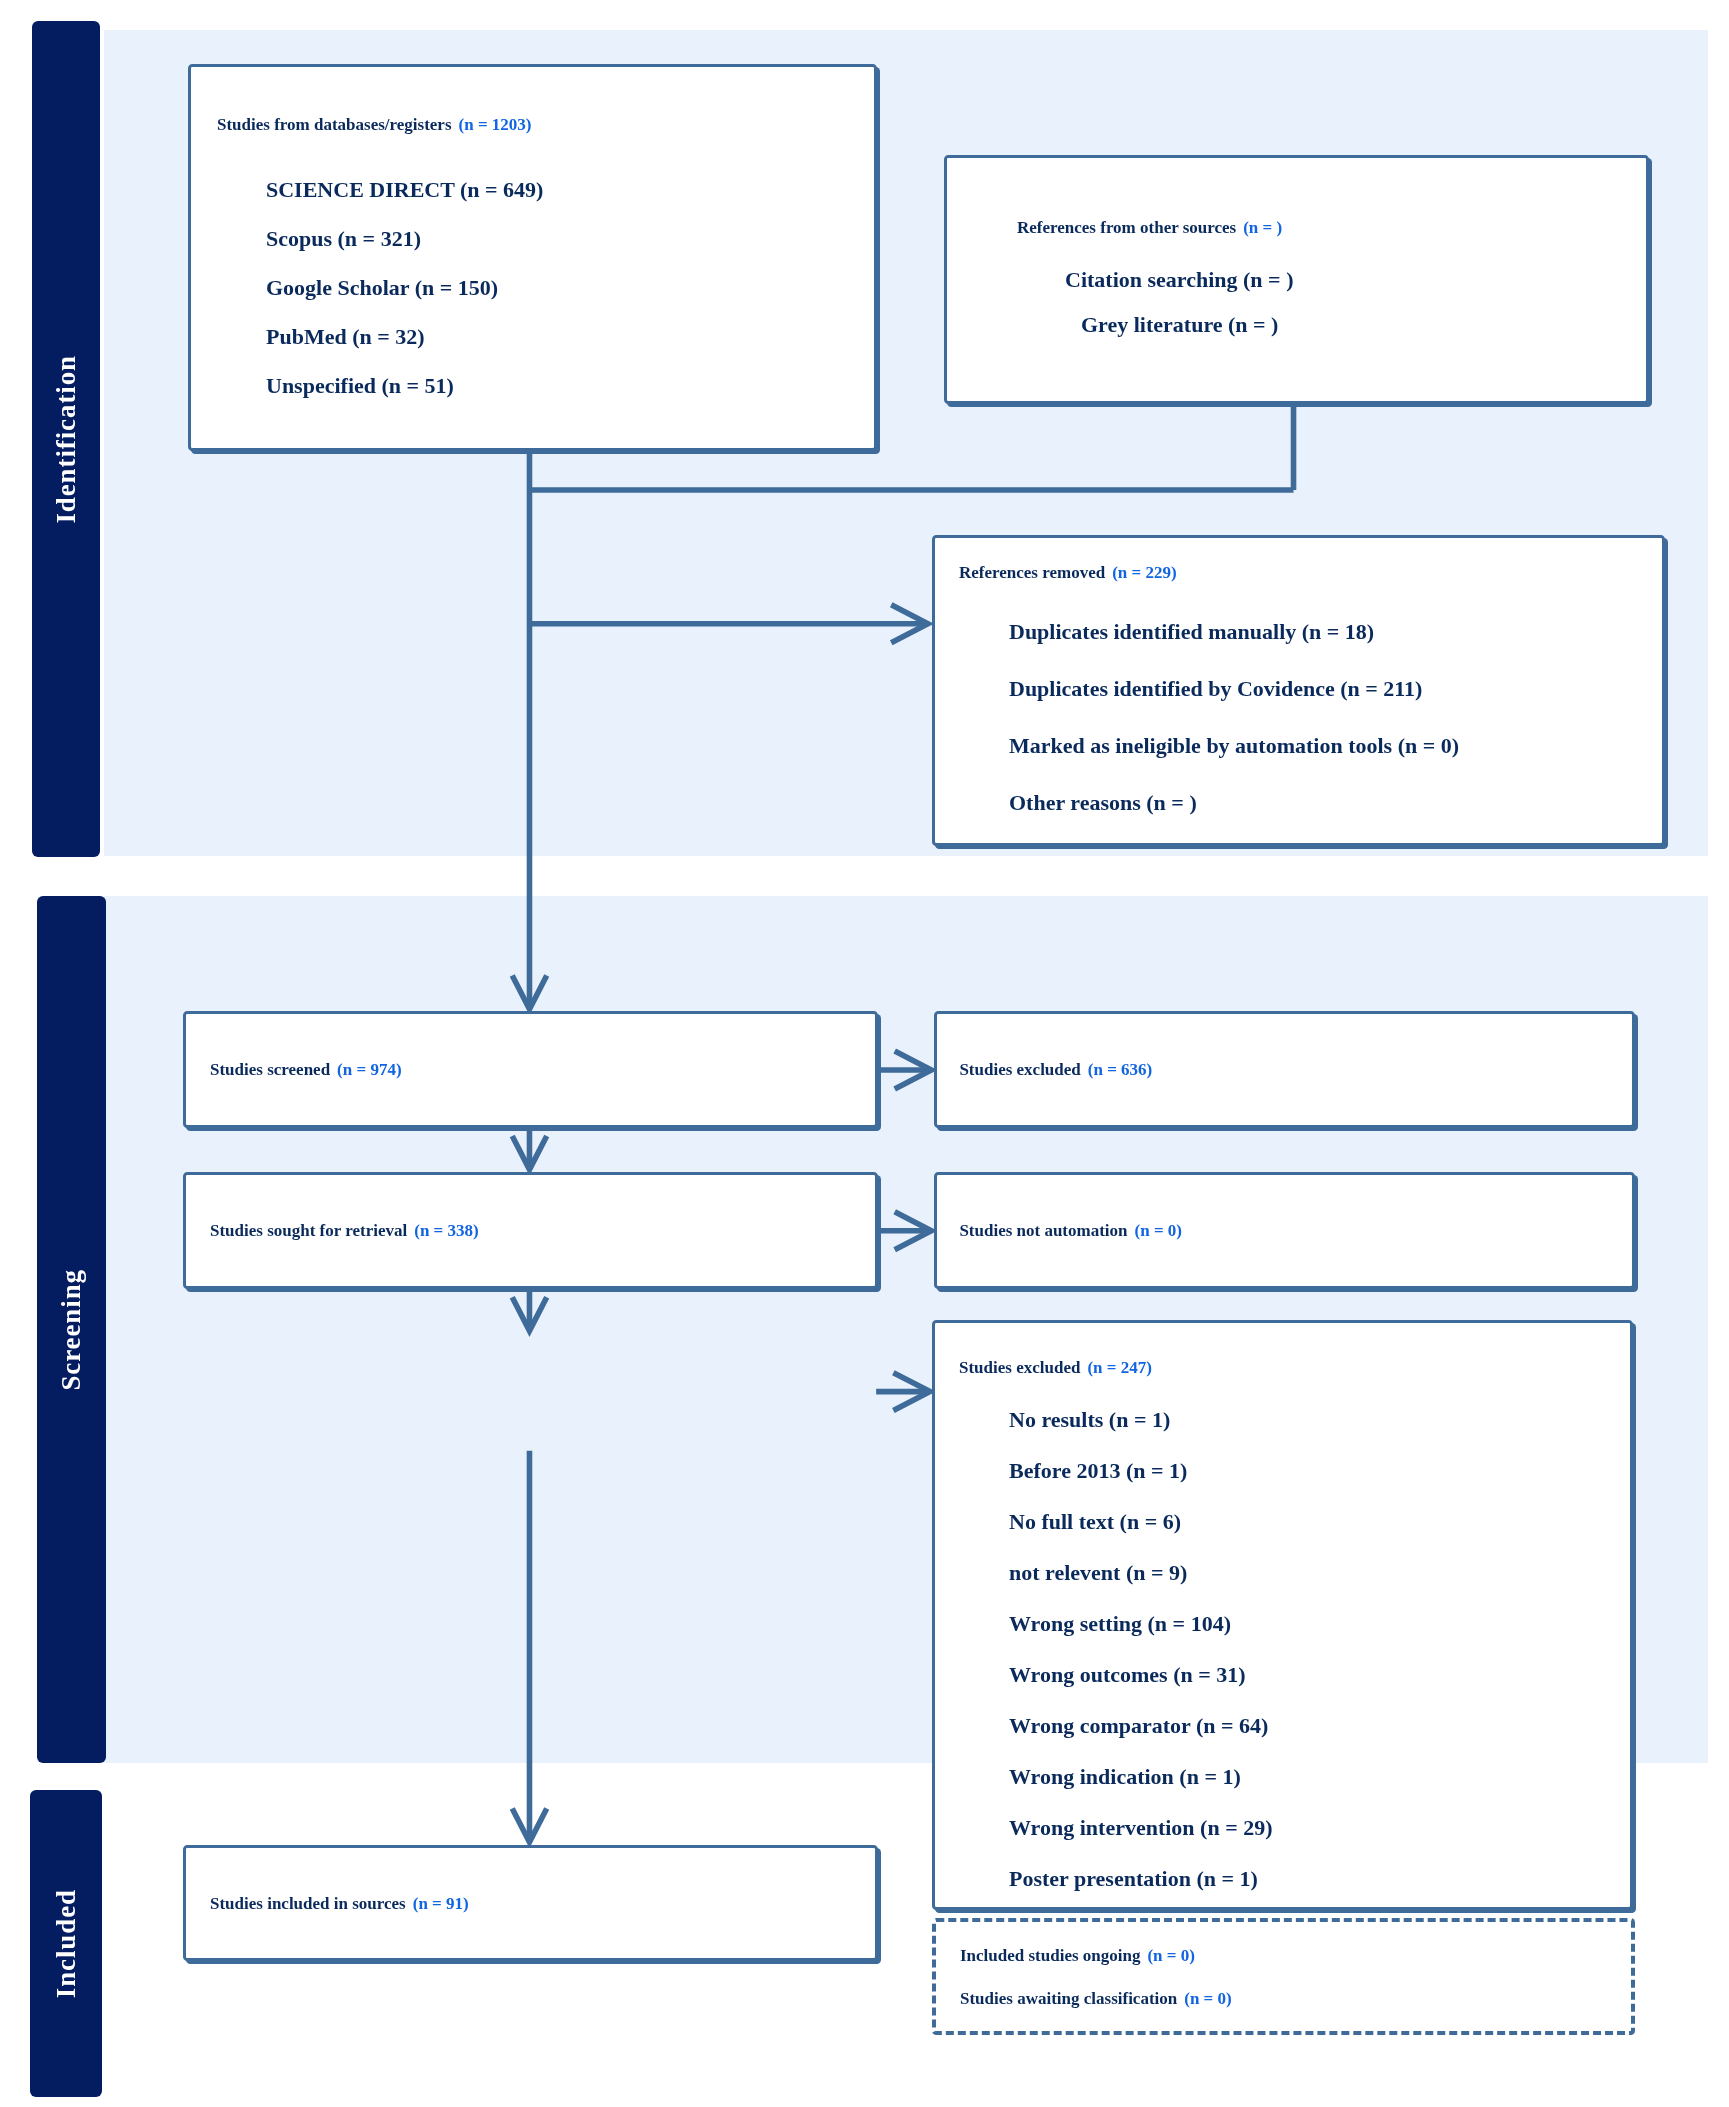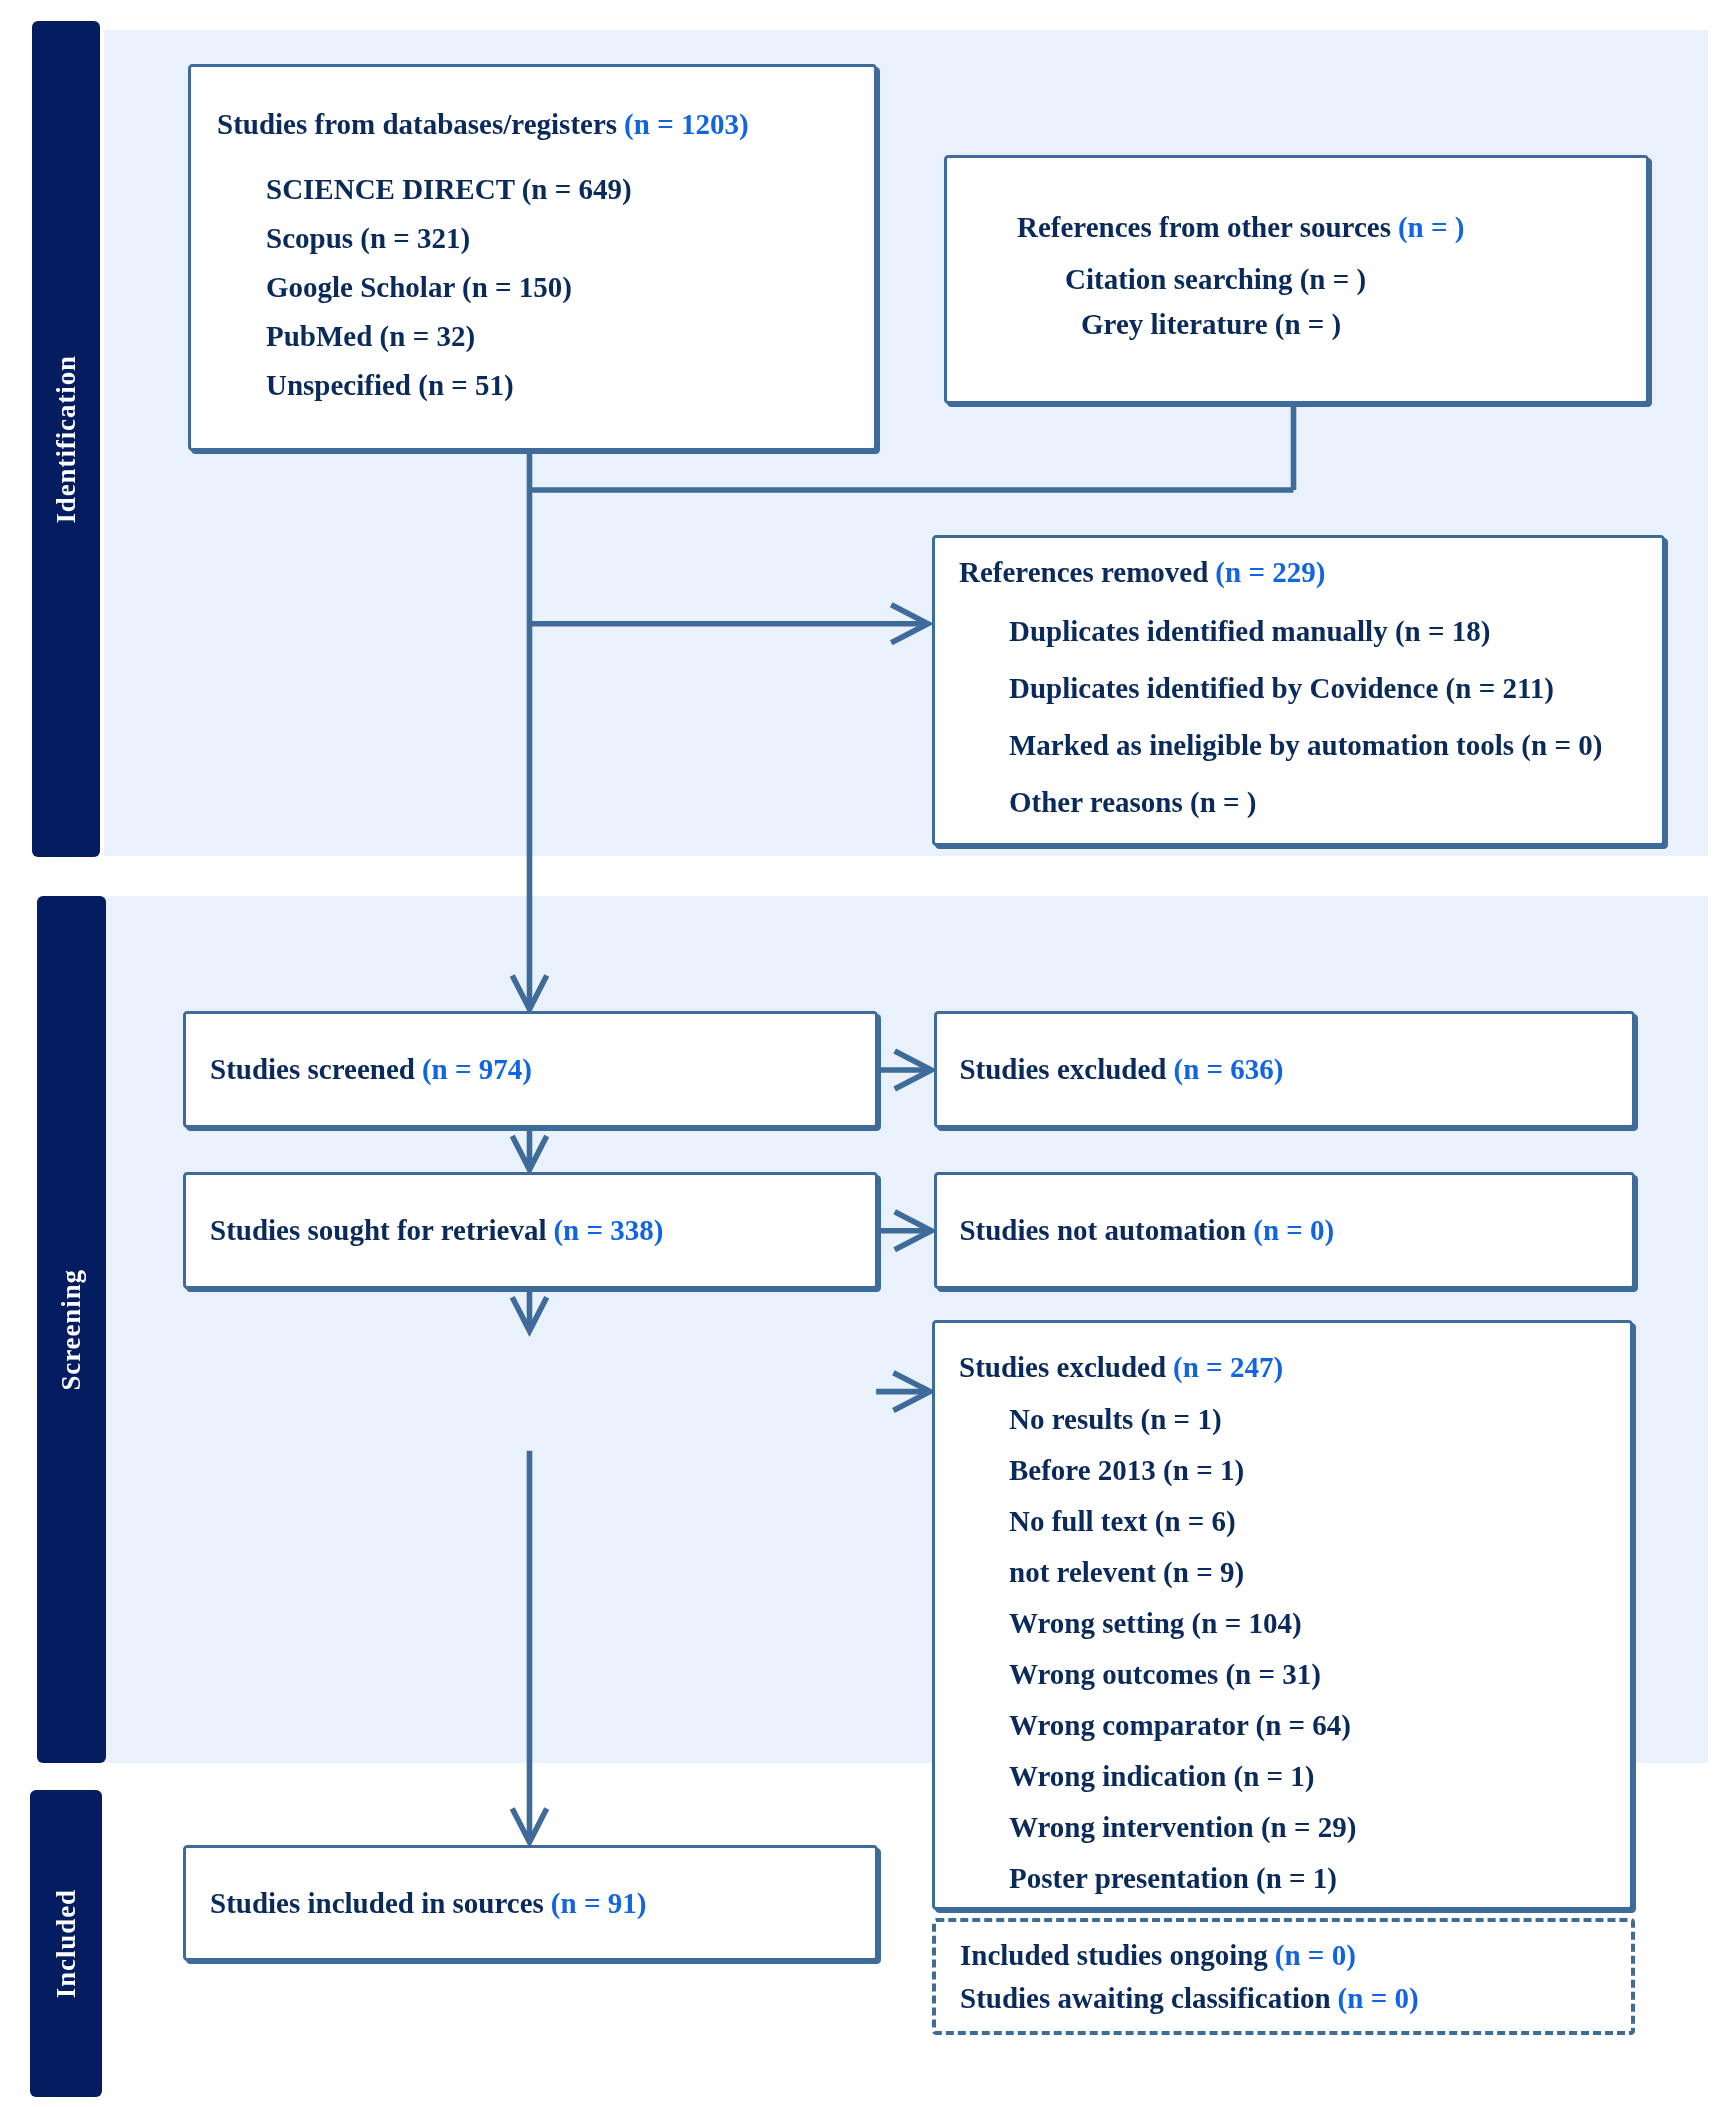--- a/index.html
+++ b/index.html
@@ -5,23 +5,23 @@
   html,body{margin:0;padding:0;background:#ffffff;}
   #page{position:relative;width:1729px;height:2108px;background:#ffffff;overflow:hidden;
         font-family:"Liberation Serif","DejaVu Serif",serif;font-weight:bold;color:#0A2A5C;}
   .band{position:absolute;background:#E9F1FC;}
   .bar{position:absolute;background:#041D61;border-radius:6px;display:flex;align-items:center;justify-content:center;}
   .bar .vlabel{writing-mode:vertical-rl;transform:rotate(180deg);color:#ffffff;font-size:27px;letter-spacing:0.9px;}
   svg.connectors{position:absolute;left:0;top:0;z-index:1;}
   .bx{position:absolute;background:#ffffff;border:3.9px solid #3E6B99;border-radius:4.3px;
       box-shadow:3px 3px 0 #3E6B99;z-index:2;box-sizing:border-box;}
   .bx.dashed{border:4.7px dashed #3E6B99;box-shadow:none;}
-  .titleline{font-size:29px;line-height:25px;white-space:nowrap;}
+  .titleline{font-size:17px;line-height:25px;white-space:nowrap;}
   .count{color:#1265E1;margin-left:7px;}
-  .items{font-size:29px;}
+  .items{font-size:22px;}
   .items .item{display:flex;align-items:center;white-space:nowrap;}
   .single{display:flex;align-items:center;}
   .dl{display:flex;align-items:center;height:43px;}
 </style>
 </head>
 <body>
 
 <div id="page">
 
   <div class="band" style="left:104px;top:30px;width:1604px;height:826px;"></div>

